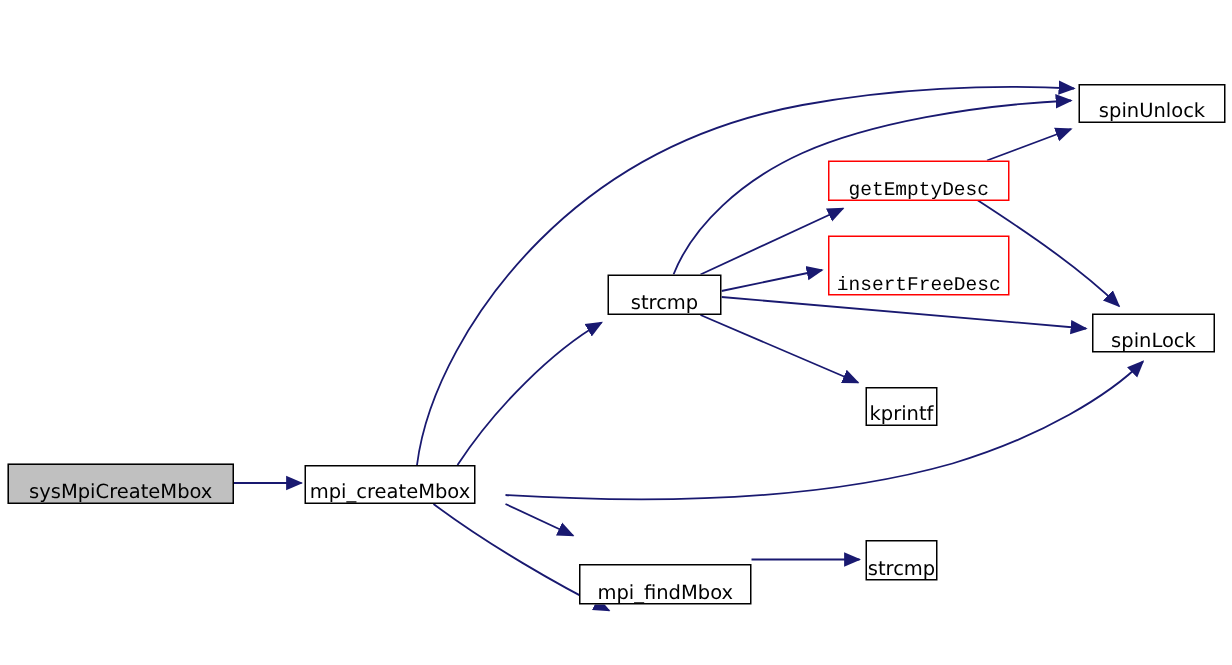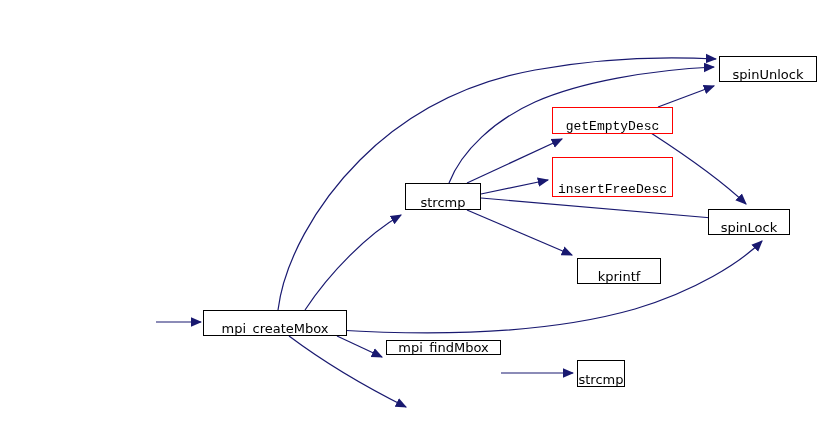--- a/index.html
+++ b/index.html
@@ -43,50 +43,53 @@
     <path class="edge" d="M467,183 L562,139" marker-end="url(#arrow)"></path>
     <path class="edge" d="M481,194 L548,180" marker-end="url(#arrow)"></path>
     <path class="edge" d="M449,183 C462,150 495,120 535,102 C580,82 650,70 714,67" marker-end="url(#arrow)"></path>
     <path class="edge" d="M481,198 L724,219" marker-end="url(#arrow)"></path>
     <path class="edge" d="M467,210 L572,255" marker-end="url(#arrow)"></path>
     <path class="edge" d="M658,107 L714,86" marker-end="url(#arrow)"></path>
     <path class="edge" d="M651,133 C688,157 720,179 746,204" marker-end="url(#arrow)"></path>
     <path class="edge" d="M501,373 L573,373" marker-end="url(#arrow)"></path>
   </svg>
 
+  <div class="node current" style="left:5px;top:309px;width:151px;height:27px">
+    <span>sysMpiCreateMbox</span>
+  </div>
 
-  <div class="node" style="left:203px;top:310px;width:144px;height:26px">
+  <div class="node" style="left:203px;top:310px;width:114px;height:26px">
     <span>mpi_createMbox</span>
   </div>
 
   <div class="node" style="left:405px;top:183px;width:76px;height:27px">
     <span>strcmp</span>
   </div>
 
   <div class="node truncated" style="left:552px;top:107px;width:121px;height:27px">
     <span>getEmptyDesc</span>
   </div>
 
   <div class="node truncated" style="left:552px;top:157px;width:121px;height:40px">
     <span>insertFreeDesc</span>
   </div>
 
   <div class="node" style="left:719px;top:56px;width:98px;height:26px">
     <span>spinUnlock</span>
   </div>
 
-  <div class="node" style="left:708px;top:209px;width:82px;height:26px">
+  <div class="node" style="left:728px;top:209px;width:82px;height:26px">
     <span>spinLock</span>
   </div>
 
-  <div class="node" style="left:577px;top:258px;width:84px;height:26px">
+  <div class="node" style="left:577px;top:258px;width:48px;height:26px">
     <span>kprintf</span>
   </div>
 
-  <div class="node" style="left:386px;top:340px;width:115px;height:15px">
+  <div class="node" style="left:386px;top:376px;width:115px;height:27px">
     <span>mpi_findMbox</span>
   </div>
 
   <div class="node" style="left:577px;top:360px;width:48px;height:27px">
     <span>strcmp</span>
   </div>
 
 
 </div>
 

